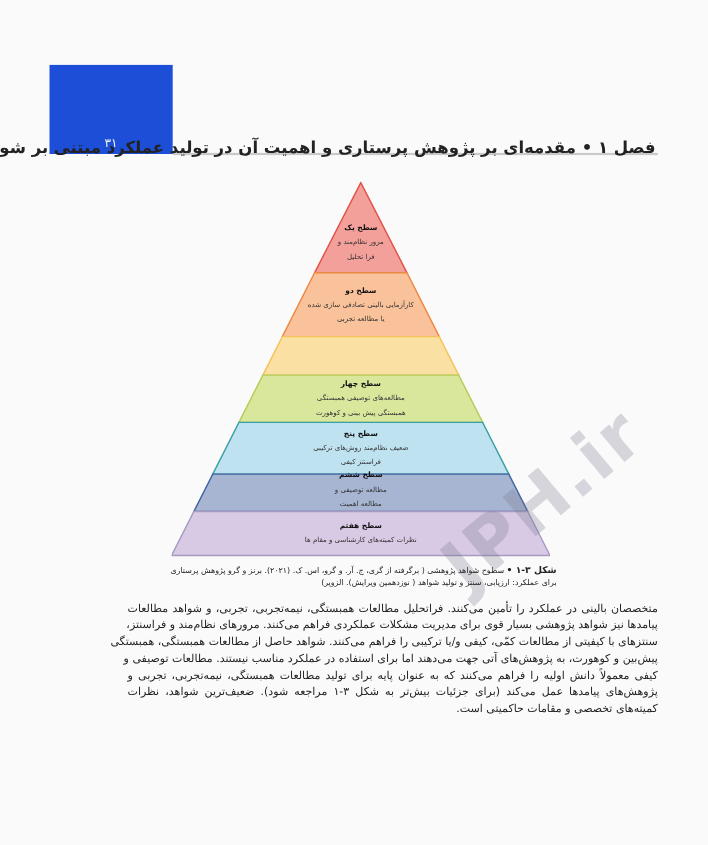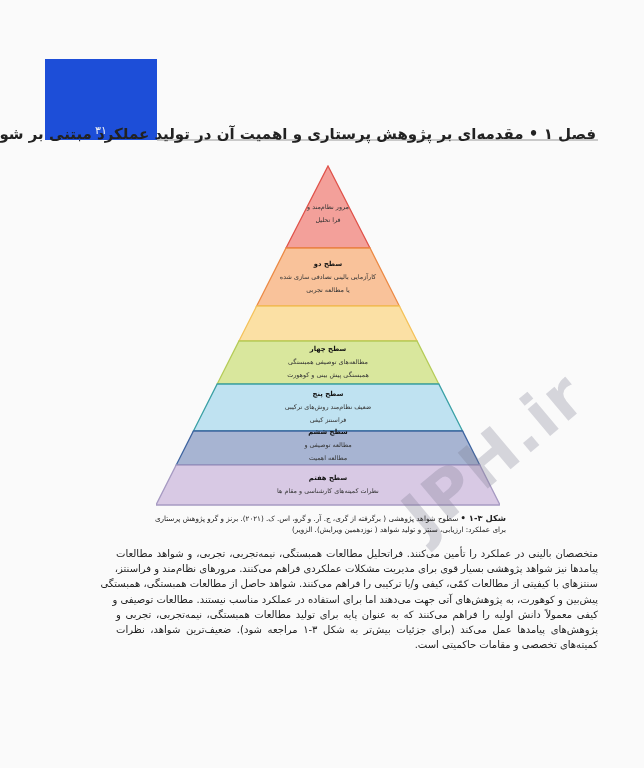--- a/index.html
+++ b/index.html
@@ -51,20 +51,21 @@
   <svg width="344" height="342" viewBox="0 0 344 342">
       <polygon points="172,1 213.98823529411766,83 130.01176470588234,83" fill="#f3a09a" stroke="#e0524a" stroke-width="1.3"></polygon>
       <polygon points="130.01176470588234,83 213.98823529411766,83 243.32941176470587,141 100.67058823529412,141" fill="#f9c29a" stroke="#ec8a45" stroke-width="1.3"></polygon>
       <polygon points="100.67058823529412,141 243.32941176470587,141 261.0352941176471,176 82.96470588235293,176" fill="#fbe0a4" stroke="#f4c25a" stroke-width="1.3"></polygon>
       <polygon points="82.96470588235293,176 261.0352941176471,176 282.78823529411767,219 61.211764705882345,219" fill="#d9e79d" stroke="#b5cc58" stroke-width="1.3"></polygon>
       <polygon points="61.211764705882345,219 282.78823529411767,219 306.56470588235294,266 37.43529411764706,266" fill="#bfe2f1" stroke="#3aa0a5" stroke-width="1.3"></polygon>
       <polygon points="37.43529411764706,266 306.56470588235294,266 323.7647058823529,300 20.235294117647072,300" fill="#a7b4d2" stroke="#3e64a0" stroke-width="1.3"></polygon>
       <polygon points="20.235294117647072,300 323.7647058823529,300 344,340 0,340" fill="#d8c9e4" stroke="#a69ac2" stroke-width="1.3"></polygon>
     </svg>
   <div class="level-label" style="top: 36px;">
+      <span class="ttl">سطح یک</span>
       <span class="ln">مرور نظام‌مند و</span>
       <span class="ln">فرا تحلیل</span>
     </div>
     <div class="level-label" style="top: 92.5px;">
       <span class="ttl">سطح دو</span>
       <span class="ln">کارآزمایی بالینی تصادفی سازی شده</span>
       <span class="ln">یا مطالعه تجربی</span>
     </div>
     <div class="level-label" style="top: 178px;">
       <span class="ttl">سطح چهار</span>

